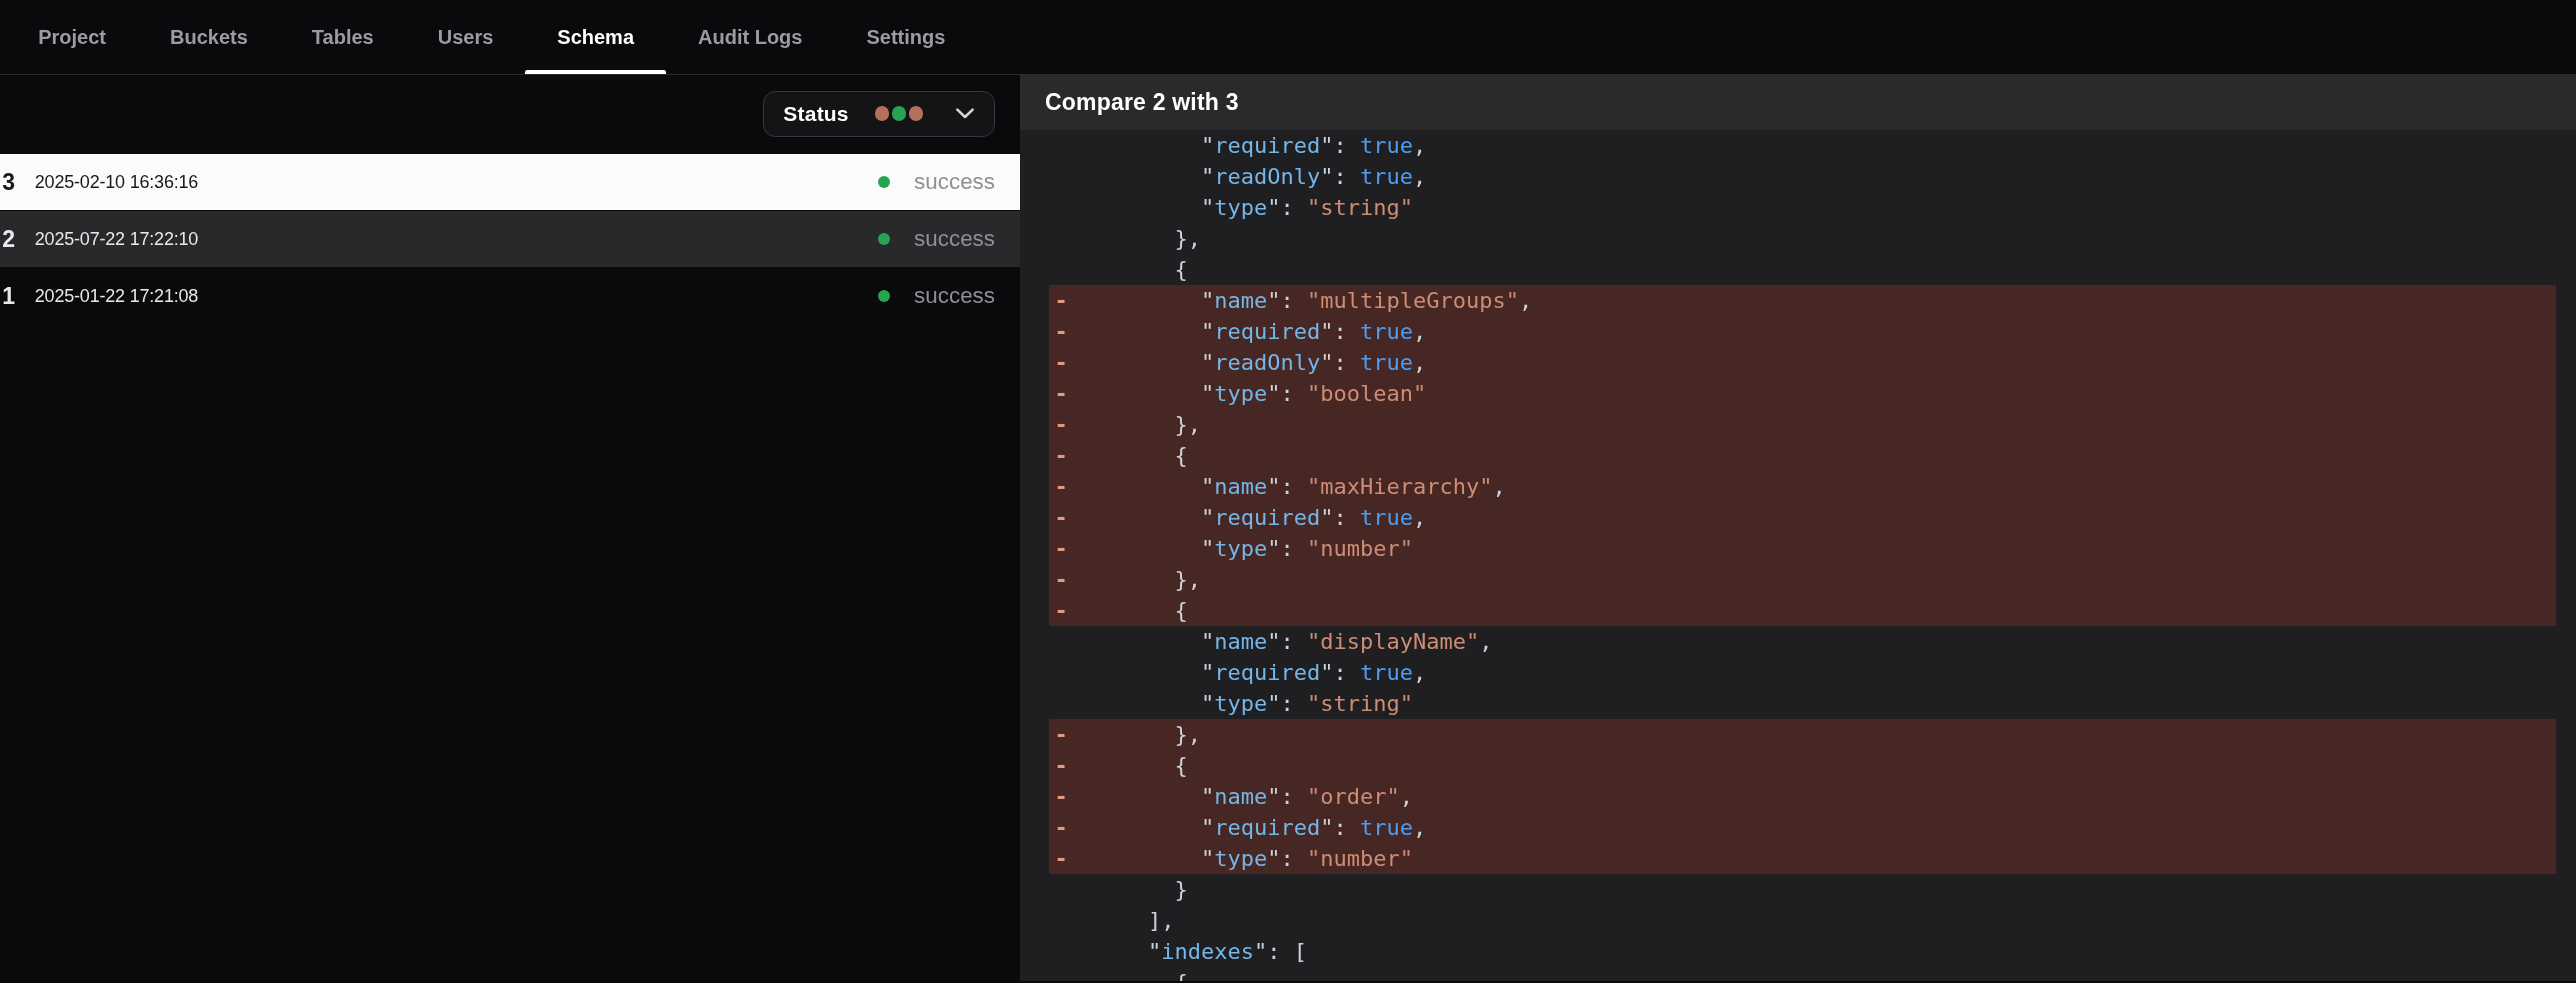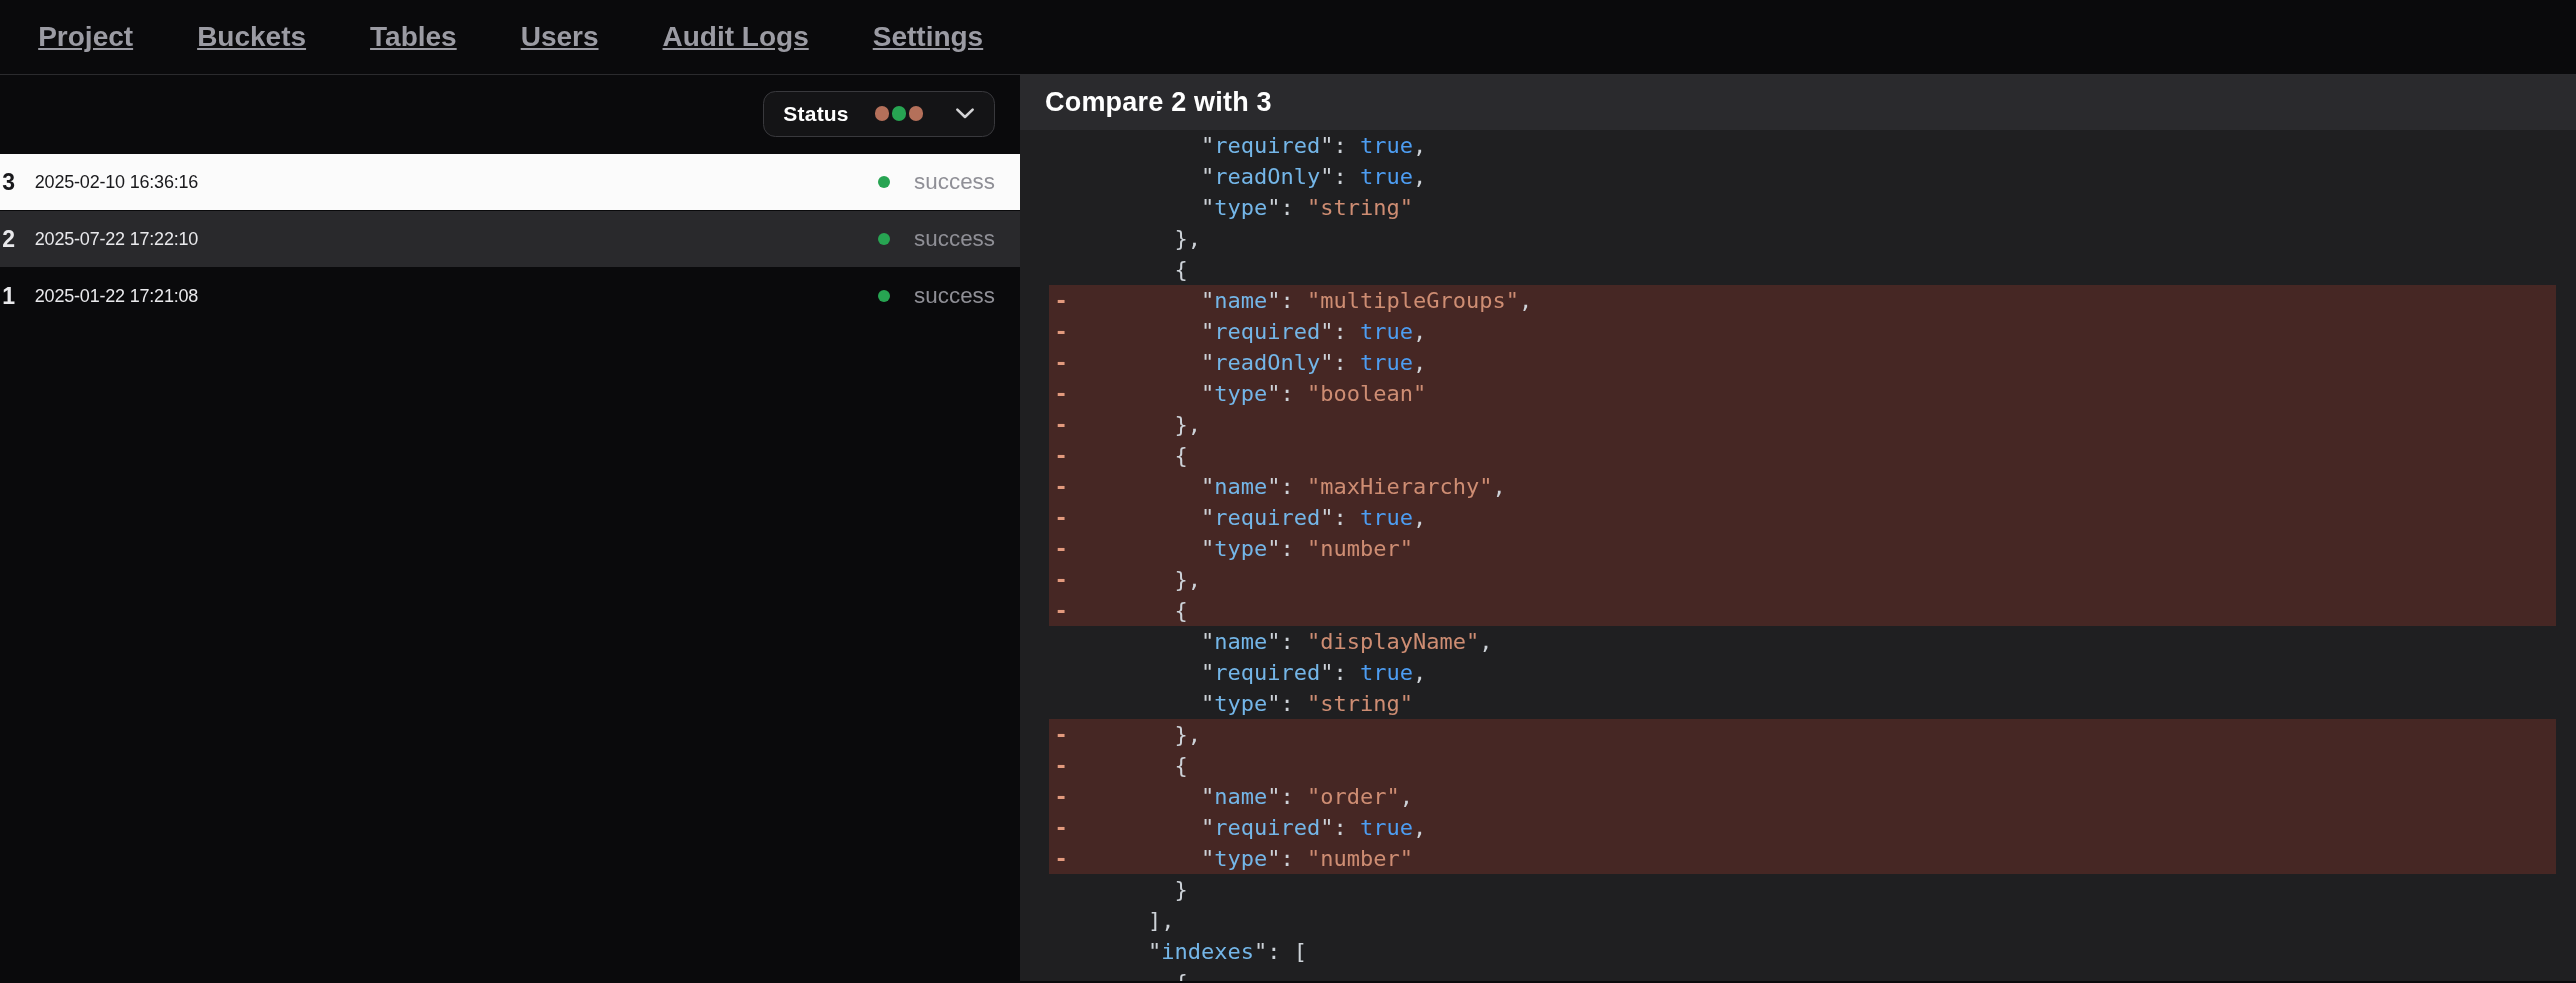--- a/index.html
+++ b/index.html
@@ -20,22 +20,22 @@
     -webkit-font-smoothing:antialiased;
   }
   
   .nav{
     height:75px;display:flex;align-items:stretch;
     padding-left:6.2px;border-bottom:1.5px solid var(--nav_border);
     background:var(--page_bg);
   }
   .nav-item{
     position:relative;display:flex;align-items:center;
-    padding:0 32px;font-size:28px;font-weight:600;color:var(--nav_text);
-    cursor:pointer;white-space:nowrap;text-decoration:underline;
+    padding:0 32px;font-size:20px;font-weight:600;color:var(--nav_text);
+    cursor:pointer;white-space:nowrap;
   }
   .nav-item.active{color:var(--nav_text_active);}
   .nav-item.active::after{
     content:"";position:absolute;left:0;right:0;bottom:0;height:3.9px;
     background:#ffffff;border-radius:2.3px 2.3px 0 0;
   }
   
   .main{display:flex;height:906px;}
   .left{width:1020px;background:var(--panel_bg);display:flex;flex-direction:column;}
   .right{flex:1;background:var(--code_bg);display:flex;flex-direction:column;overflow:hidden;}
@@ -64,21 +64,21 @@
   .version-number{width:32.5px;font-size:23px;font-weight:600;flex:0 0 auto;}
   .version-timestamp{font-size:18px;letter-spacing:-0.2px;}
   .status-badge{margin-left:auto;margin-right:25px;display:flex;align-items:center;gap:24px;}
   .badge-dot{width:12.4px;height:12.4px;border-radius:50%;background:var(--status_green);flex:0 0 auto;}
   .badge-label{font-size:22.4px;color:var(--badge_text);}
   
   .compare-header{
     height:55px;flex:0 0 auto;background:var(--header_bg);
     display:flex;align-items:center;padding-left:25px;
   }
-  .compare-title{font-size:27px;font-weight:700;color:#ffffff;letter-spacing:0.2px;}
+  .compare-title{font-size:23px;font-weight:700;color:#ffffff;letter-spacing:0.2px;}
   
   .diff-view{
     flex:1;overflow:hidden;
     padding:0 20px 0 29px;
     font-family:"DejaVu Sans Mono", monospace;
     font-size:22px;line-height:31px;
   }
   .diff-line{display:flex;height:31px;white-space:pre;}
   .diff-line.removed{background:var(--removed_bg);}
   .diff-gutter{
@@ -91,20 +91,21 @@
   .tok-str{color:var(--syn_string);}
 </style>
 </head>
 <body>
 
 <nav class="nav" id="top-nav">
     <div class="nav-item">Project</div>
     <div class="nav-item">Buckets</div>
     <div class="nav-item">Tables</div>
     <div class="nav-item">Users</div>
+    <div class="nav-item active">Schema</div>
     <div class="nav-item">Audit Logs</div>
     <div class="nav-item">Settings</div>
   </nav>
 
 <div class="main">
 
   <aside class="left">
     <div class="filter-row">
       <button class="status-btn">
         <span class="status-btn-label">Status</span>

